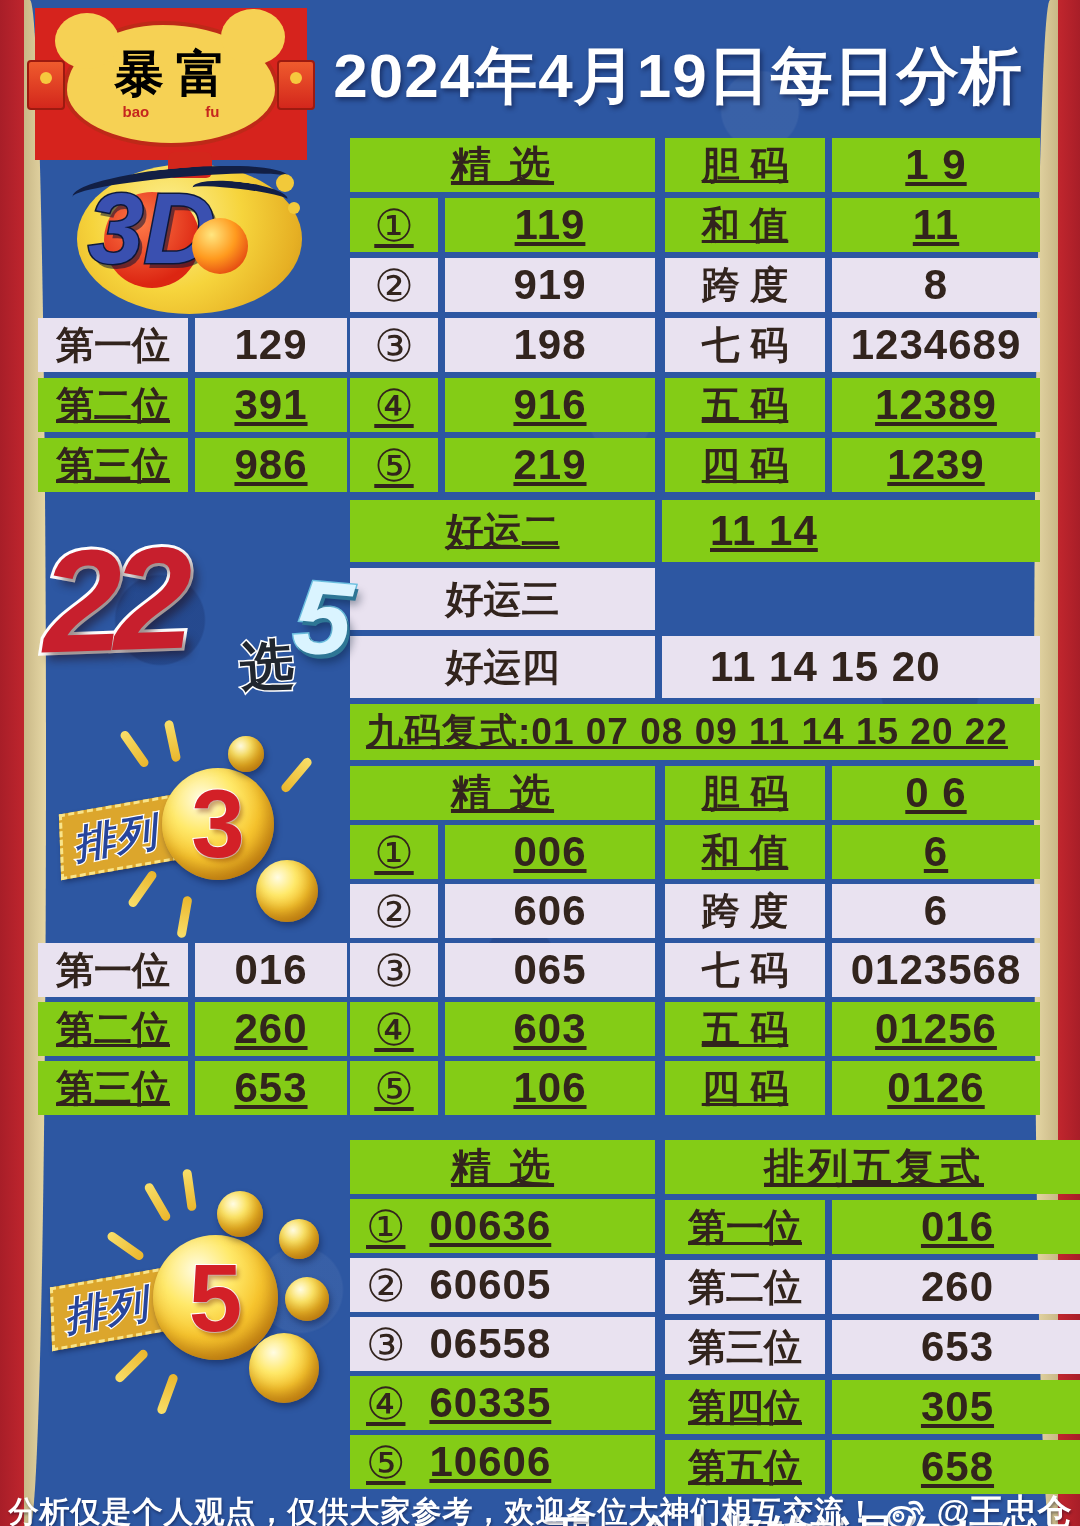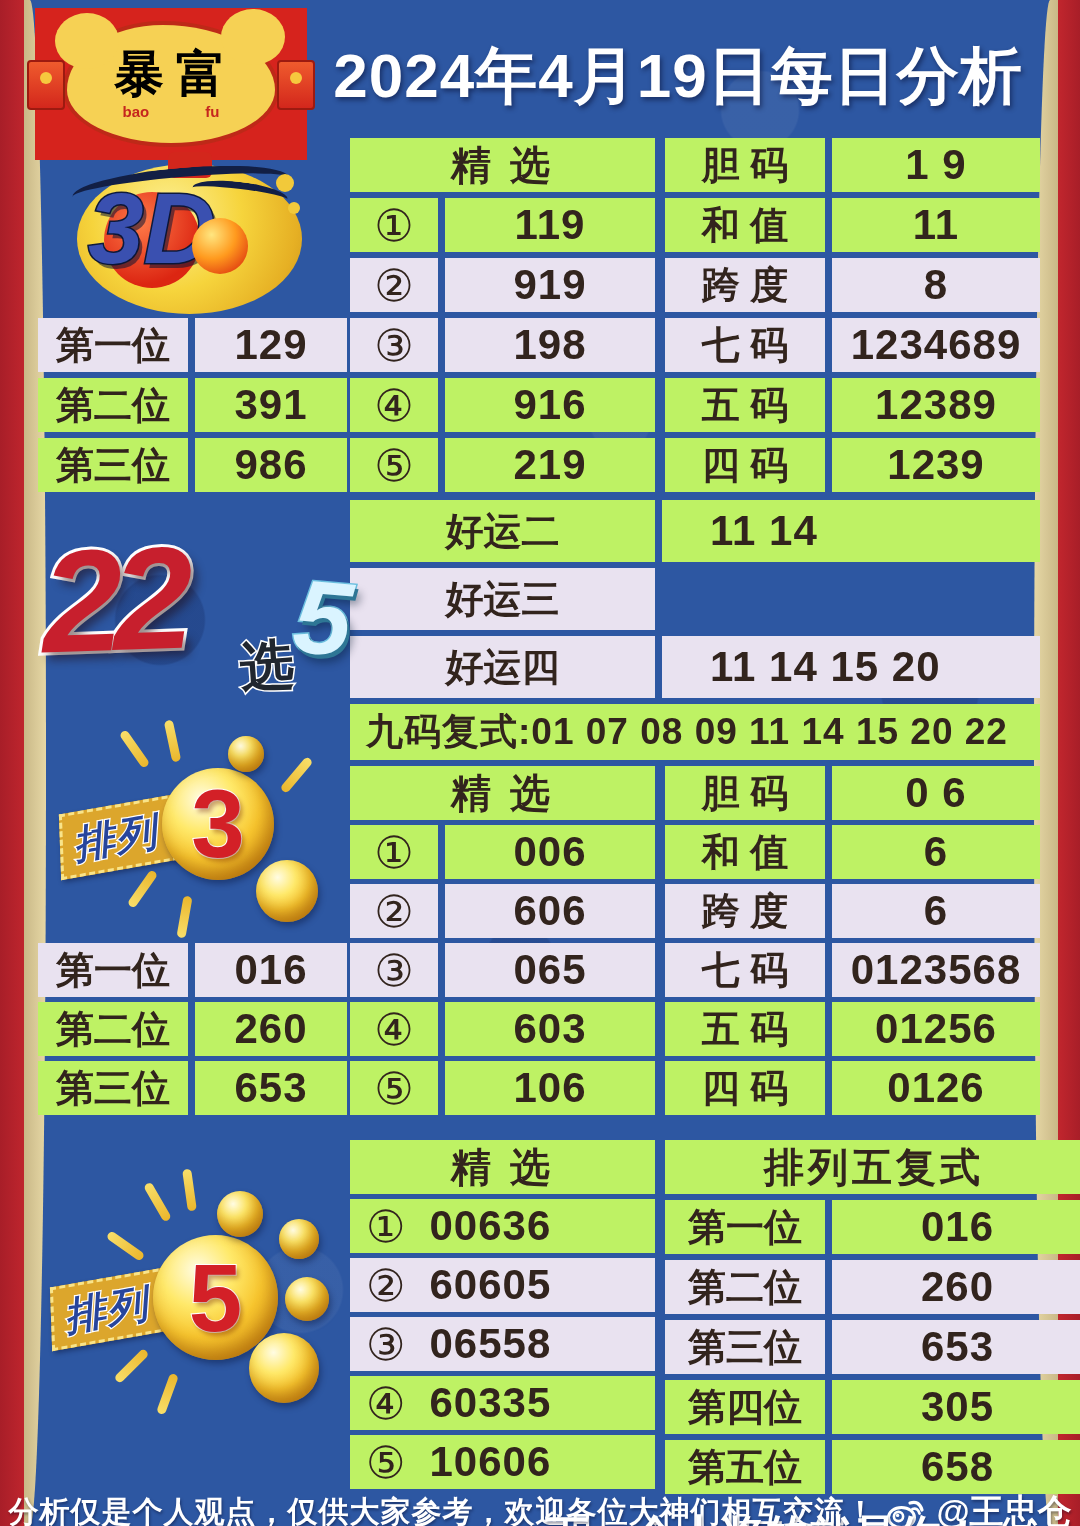--- a/index.html
+++ b/index.html
@@ -32,21 +32,21 @@
   .env{position:absolute;top:52px;width:34px;height:46px;background:linear-gradient(#ef5b2d,#d3271c);border:2px solid #9d1a10;border-radius:4px;}
   .env::after{content:"";position:absolute;left:50%;top:10px;transform:translateX(-50%);width:12px;height:12px;border-radius:50%;background:#f6c råd;}
   .env::after{background:#f6c93e;}
   .env-l{left:-8px;} .env-r{right:-8px;}
   .page-title{position:absolute;left:308px;top:34px;width:740px;text-align:center;font-size:62px;font-weight:bold;color:#ffffff;letter-spacing:1px;text-shadow:2px 3px 5px rgba(0,0,30,.45);white-space:nowrap;}
 
   
   .t{position:absolute;display:flex;flex-direction:column;gap:6px;z-index:3;}
   .r{display:flex;gap:7px;}
   .cell{display:flex;align-items:center;justify-content:center;height:54px;font-weight:bold;color:#32241d;box-sizing:border-box;}
-  .pink{background:#bef264;}
+  .pink{background:#84cc16;text-decoration:underline;}
   .lav{background:#e9e2f0;}
   .grow{flex:1;}
   .no{width:88px;font-size:44px;font-weight:400;}
   .val{font-size:42px;letter-spacing:1px;}
   .lbl{font-size:38px;}
   .hdr{font-size:40px;letter-spacing:4px;}
   .wlbl{width:160px;}
   .plbl{width:150px;}
   .h62{height:62px;}
   .left-val{justify-content:flex-start;padding-left:48px;}

